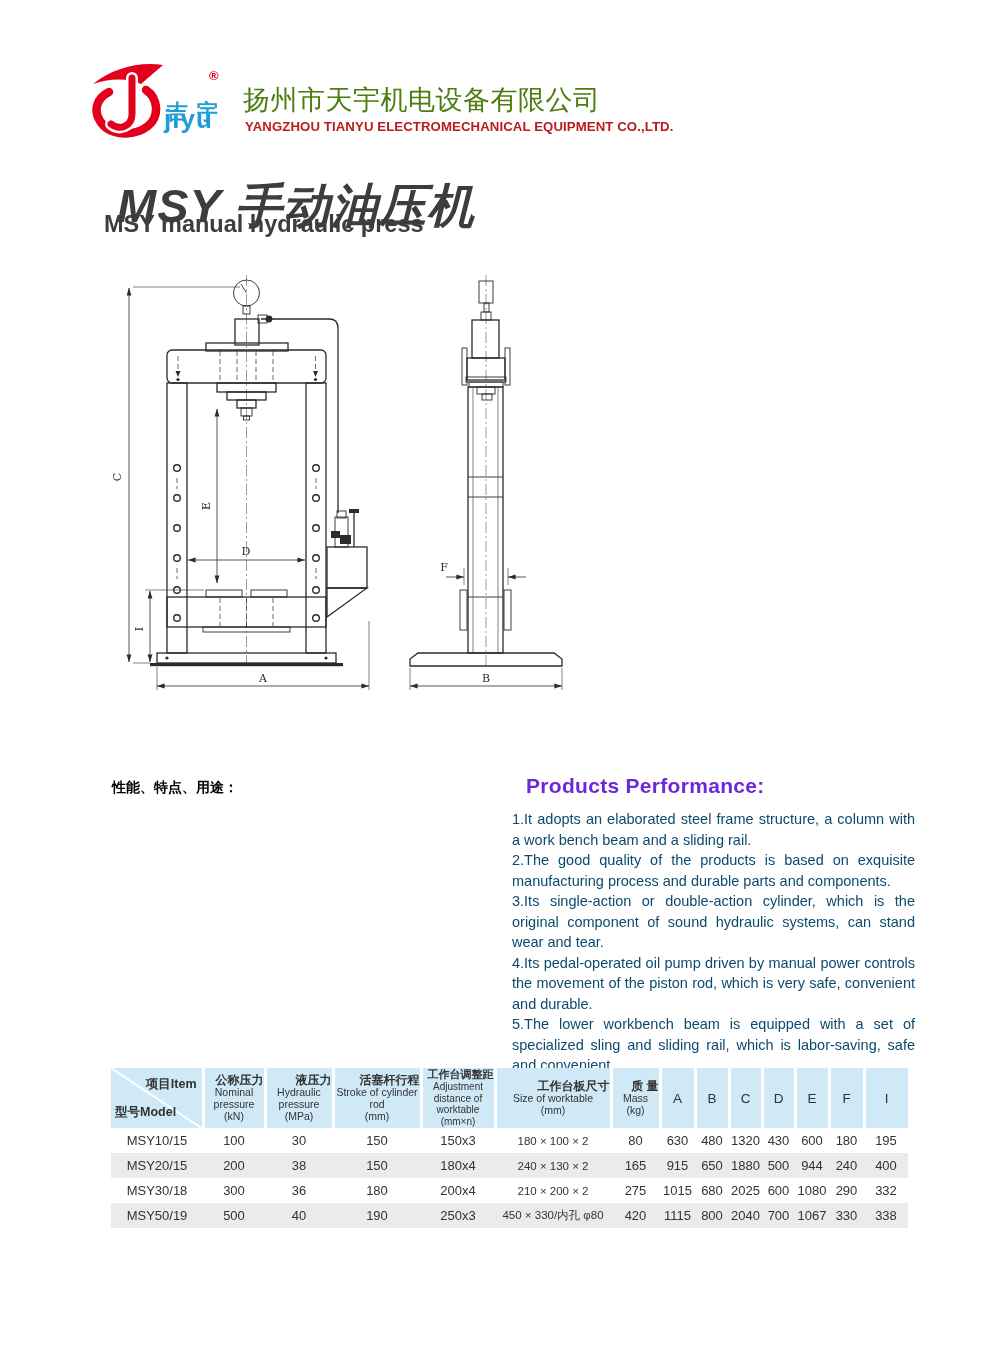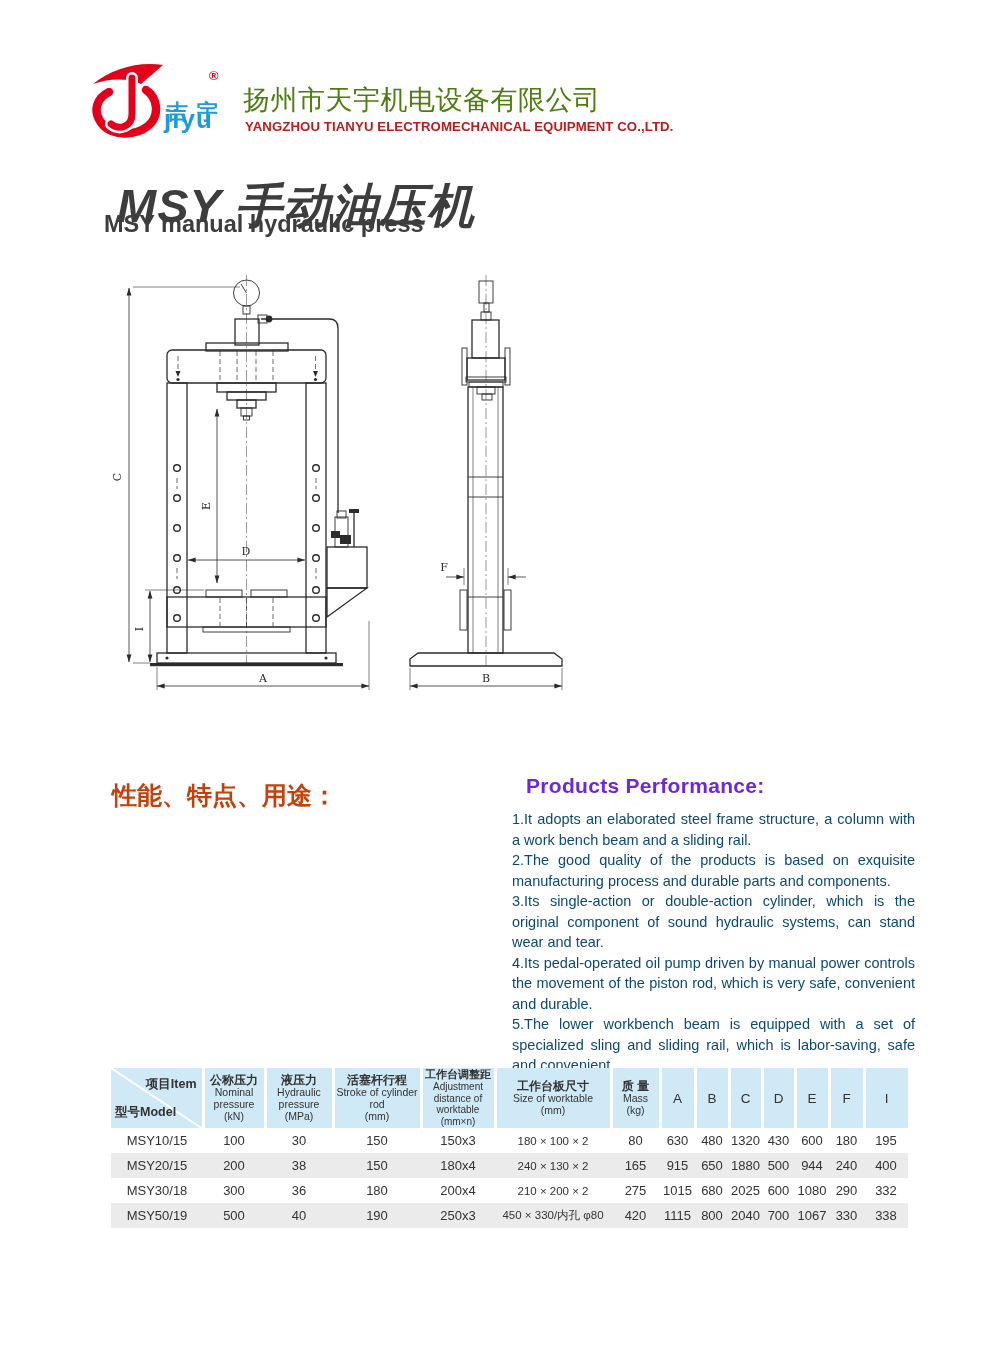--- a/index.html
+++ b/index.html
@@ -28,32 +28,32 @@
   .drawing .ln{fill:none;stroke:#2b2b2b;stroke-width:1.3;}
   .drawing .ln2{fill:none;stroke:#2b2b2b;stroke-width:0.9;}
   .drawing .thin{fill:none;stroke:#2b2b2b;stroke-width:0.6;}
   .drawing .dash{fill:none;stroke:#2b2b2b;stroke-width:0.7;stroke-dasharray:5 3;}
   .drawing .cline{fill:none;stroke:#555;stroke-width:0.6;stroke-dasharray:11 3 2 3;}
   .drawing .dim{fill:none;stroke:#2b2b2b;stroke-width:0.8;marker-start:url(#arr);marker-end:url(#arr);}
   .drawing .dimE{fill:none;stroke:#2b2b2b;stroke-width:0.8;marker-end:url(#arr);}
   .drawing .fillk{fill:#2b2b2b;stroke:none;}
   .drawing text{font-family:"DejaVu Serif","Liberation Serif",serif;font-size:11px;fill:#2b2b2b;}
   
-  .feat-head{position:absolute;left:112px;top:779px;font-size:25px;font-weight:bold;color:#c2410c;}
+  .feat-head{position:absolute;left:112px;top:779px;font-size:14px;font-weight:bold;color:#000000;}
   .feat-list{position:absolute;left:112px;top:809px;width:399px;font-size:16.5px;line-height:24px;color:#4b4b4b;}
   .feat-list p{margin:0;}
   .perf-head{position:absolute;left:526px;top:774px;font-size:21px;font-weight:bold;color:#6d28d9;letter-spacing:0.3px;}
   .perf-list{position:absolute;left:512px;top:809px;width:403px;font-size:14.5px;line-height:20.5px;color:#0c4a6e;text-align:justify;}
   .perf-list p{margin:0;}
   
   .spec-table{position:absolute;left:111px;top:1068px;width:797px;border-collapse:collapse;table-layout:fixed;color:#333;}
   .spec-table th,.spec-table td{padding:0;text-align:center;vertical-align:middle;}
   .spec-table thead th{background:#cfe9f6;height:60px;border-right:3px solid #fff;font-weight:normal;}
   .spec-table thead th:last-child{border-right:none;}
-  .h-cn{font-size:12px;font-weight:bold;line-height:13px;}
+  .h-cn{font-size:12px;font-weight:bold;line-height:13px;text-align:right;}
   .h-en{font-size:10.5px;line-height:11.5px;}
   .h-unit{font-size:10.5px;line-height:12px;}
   .h-dim{font-size:13.5px;}
   .corner{position:relative;}
   .corner svg{position:absolute;left:0;top:0;width:100%;height:100%;}
   .corner .c-item{position:absolute;right:5px;top:8px;font-size:12.5px;font-weight:bold;}
   .corner .c-model{position:absolute;left:4px;bottom:7px;font-size:12.5px;font-weight:bold;}
   .spec-table tbody td{height:25px;font-size:13px;}
   .spec-table tbody tr:nth-child(even){background:#ebebeb;}
   .spec-table tbody td.col-size{font-size:11.5px;}

